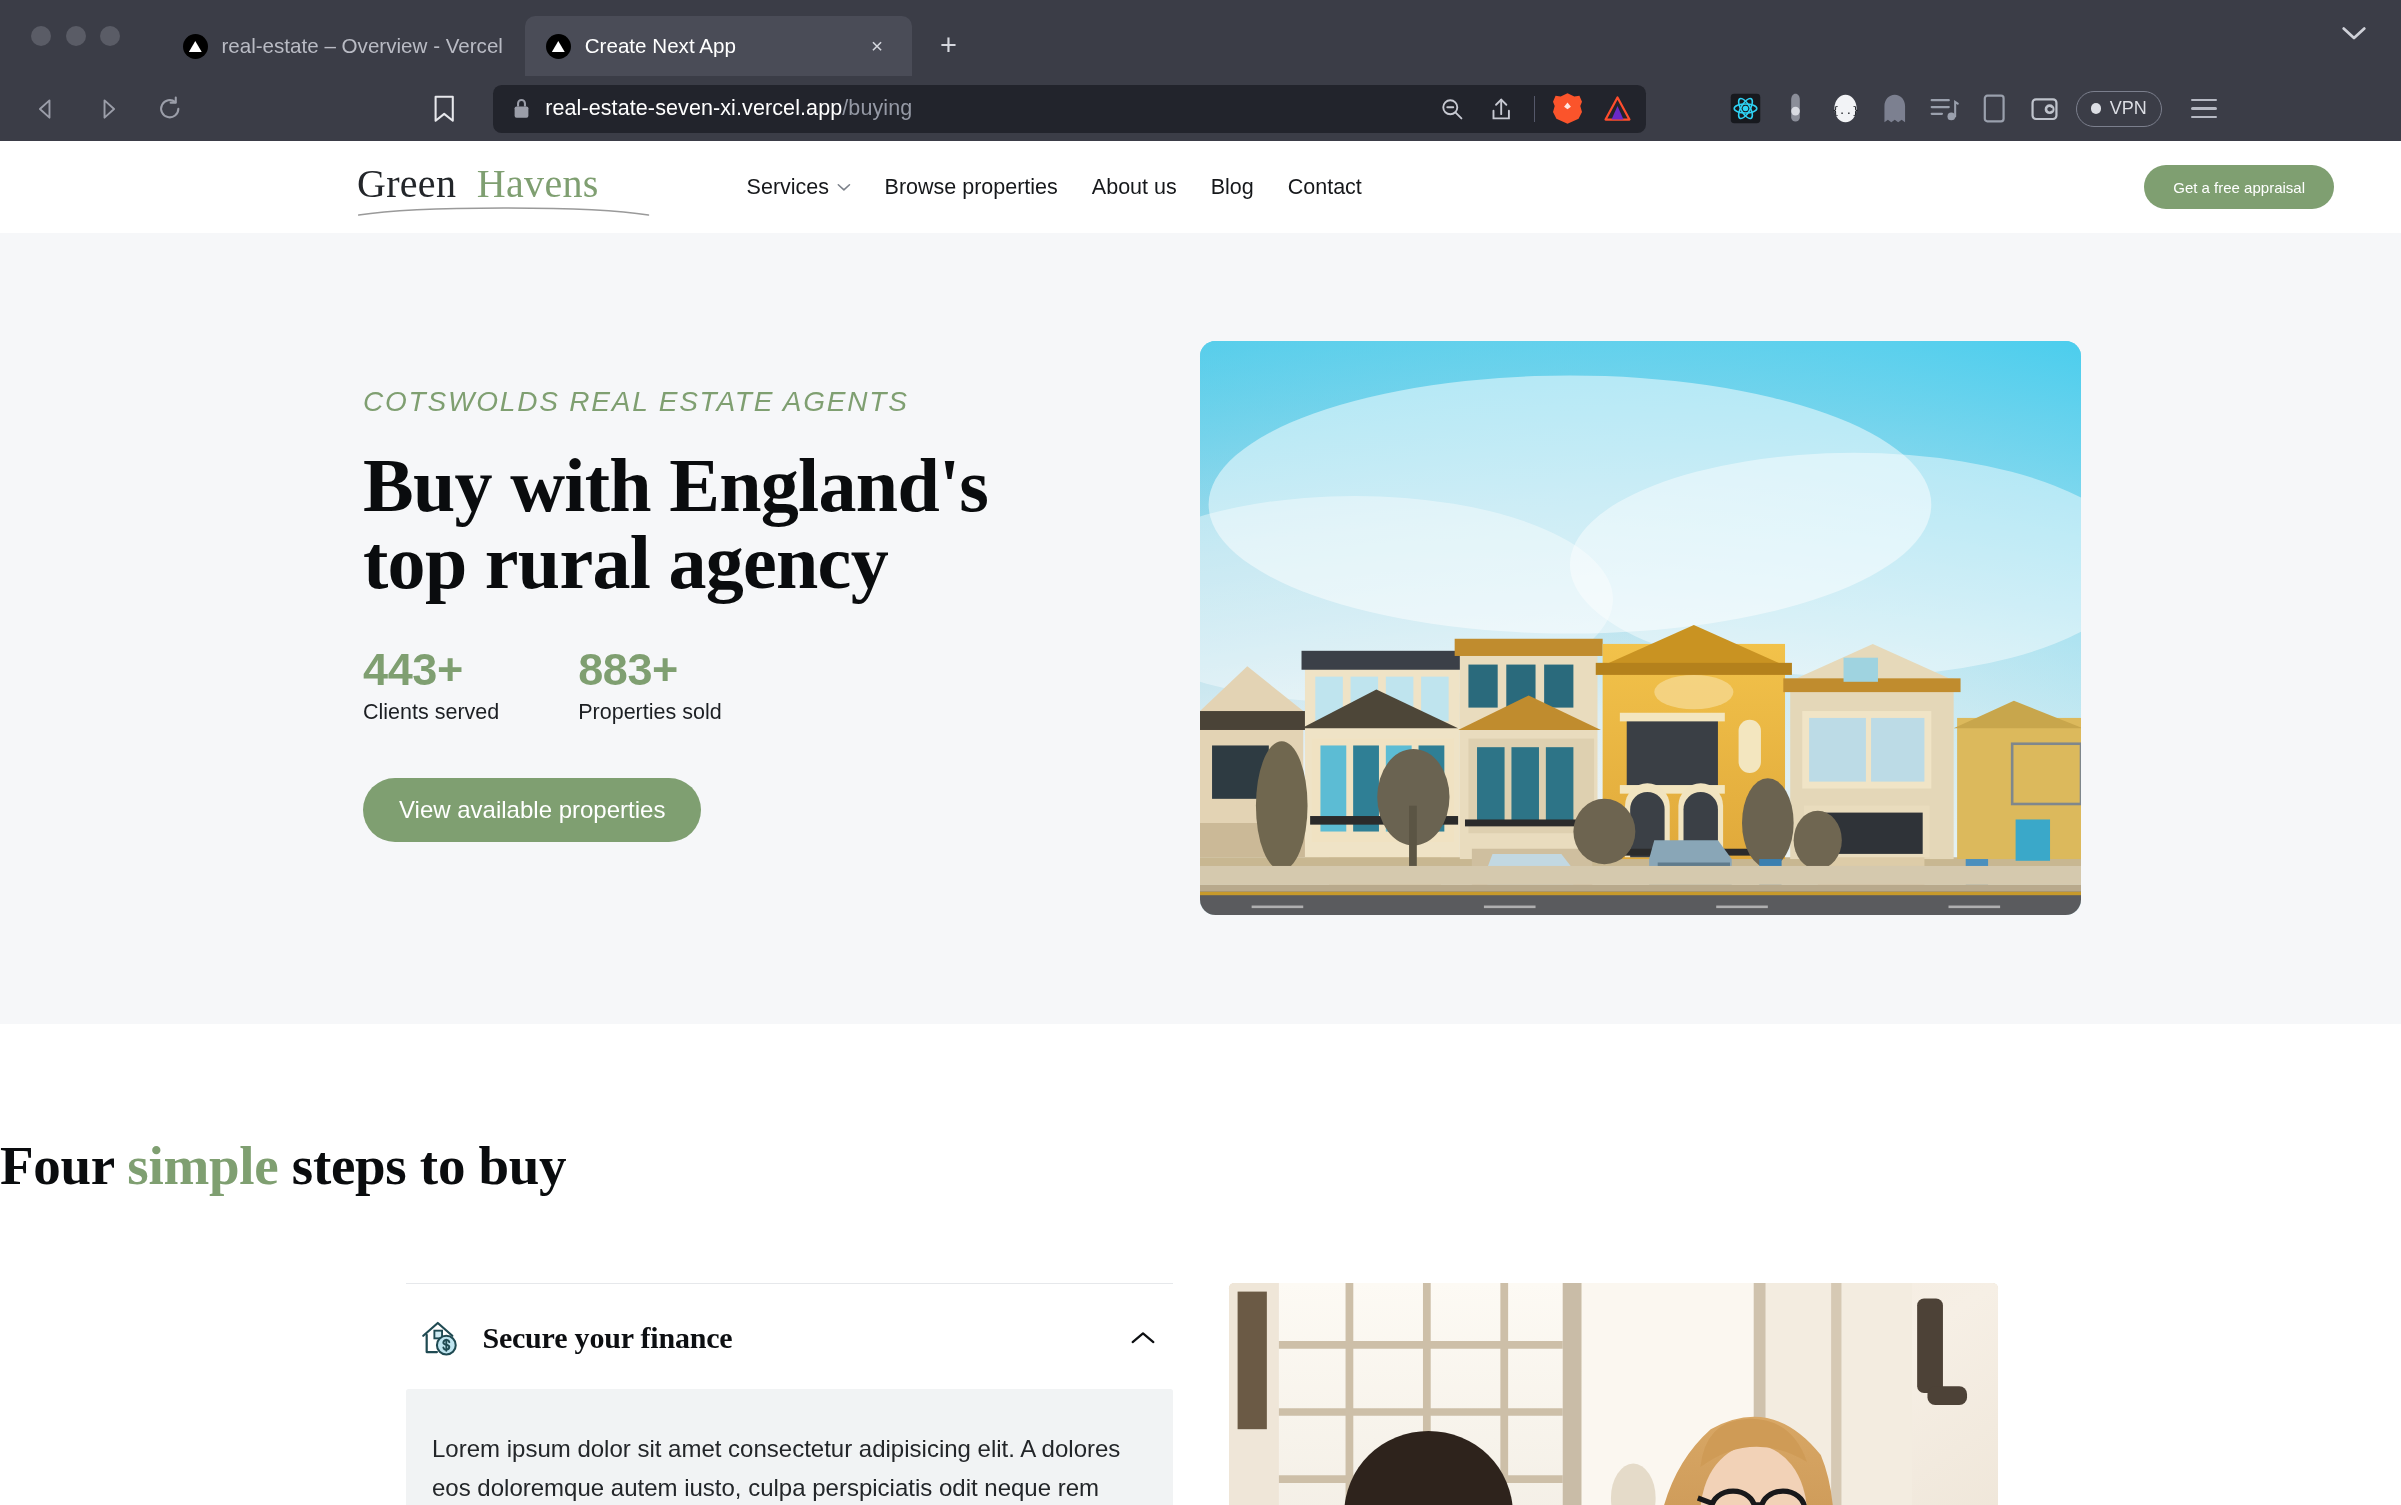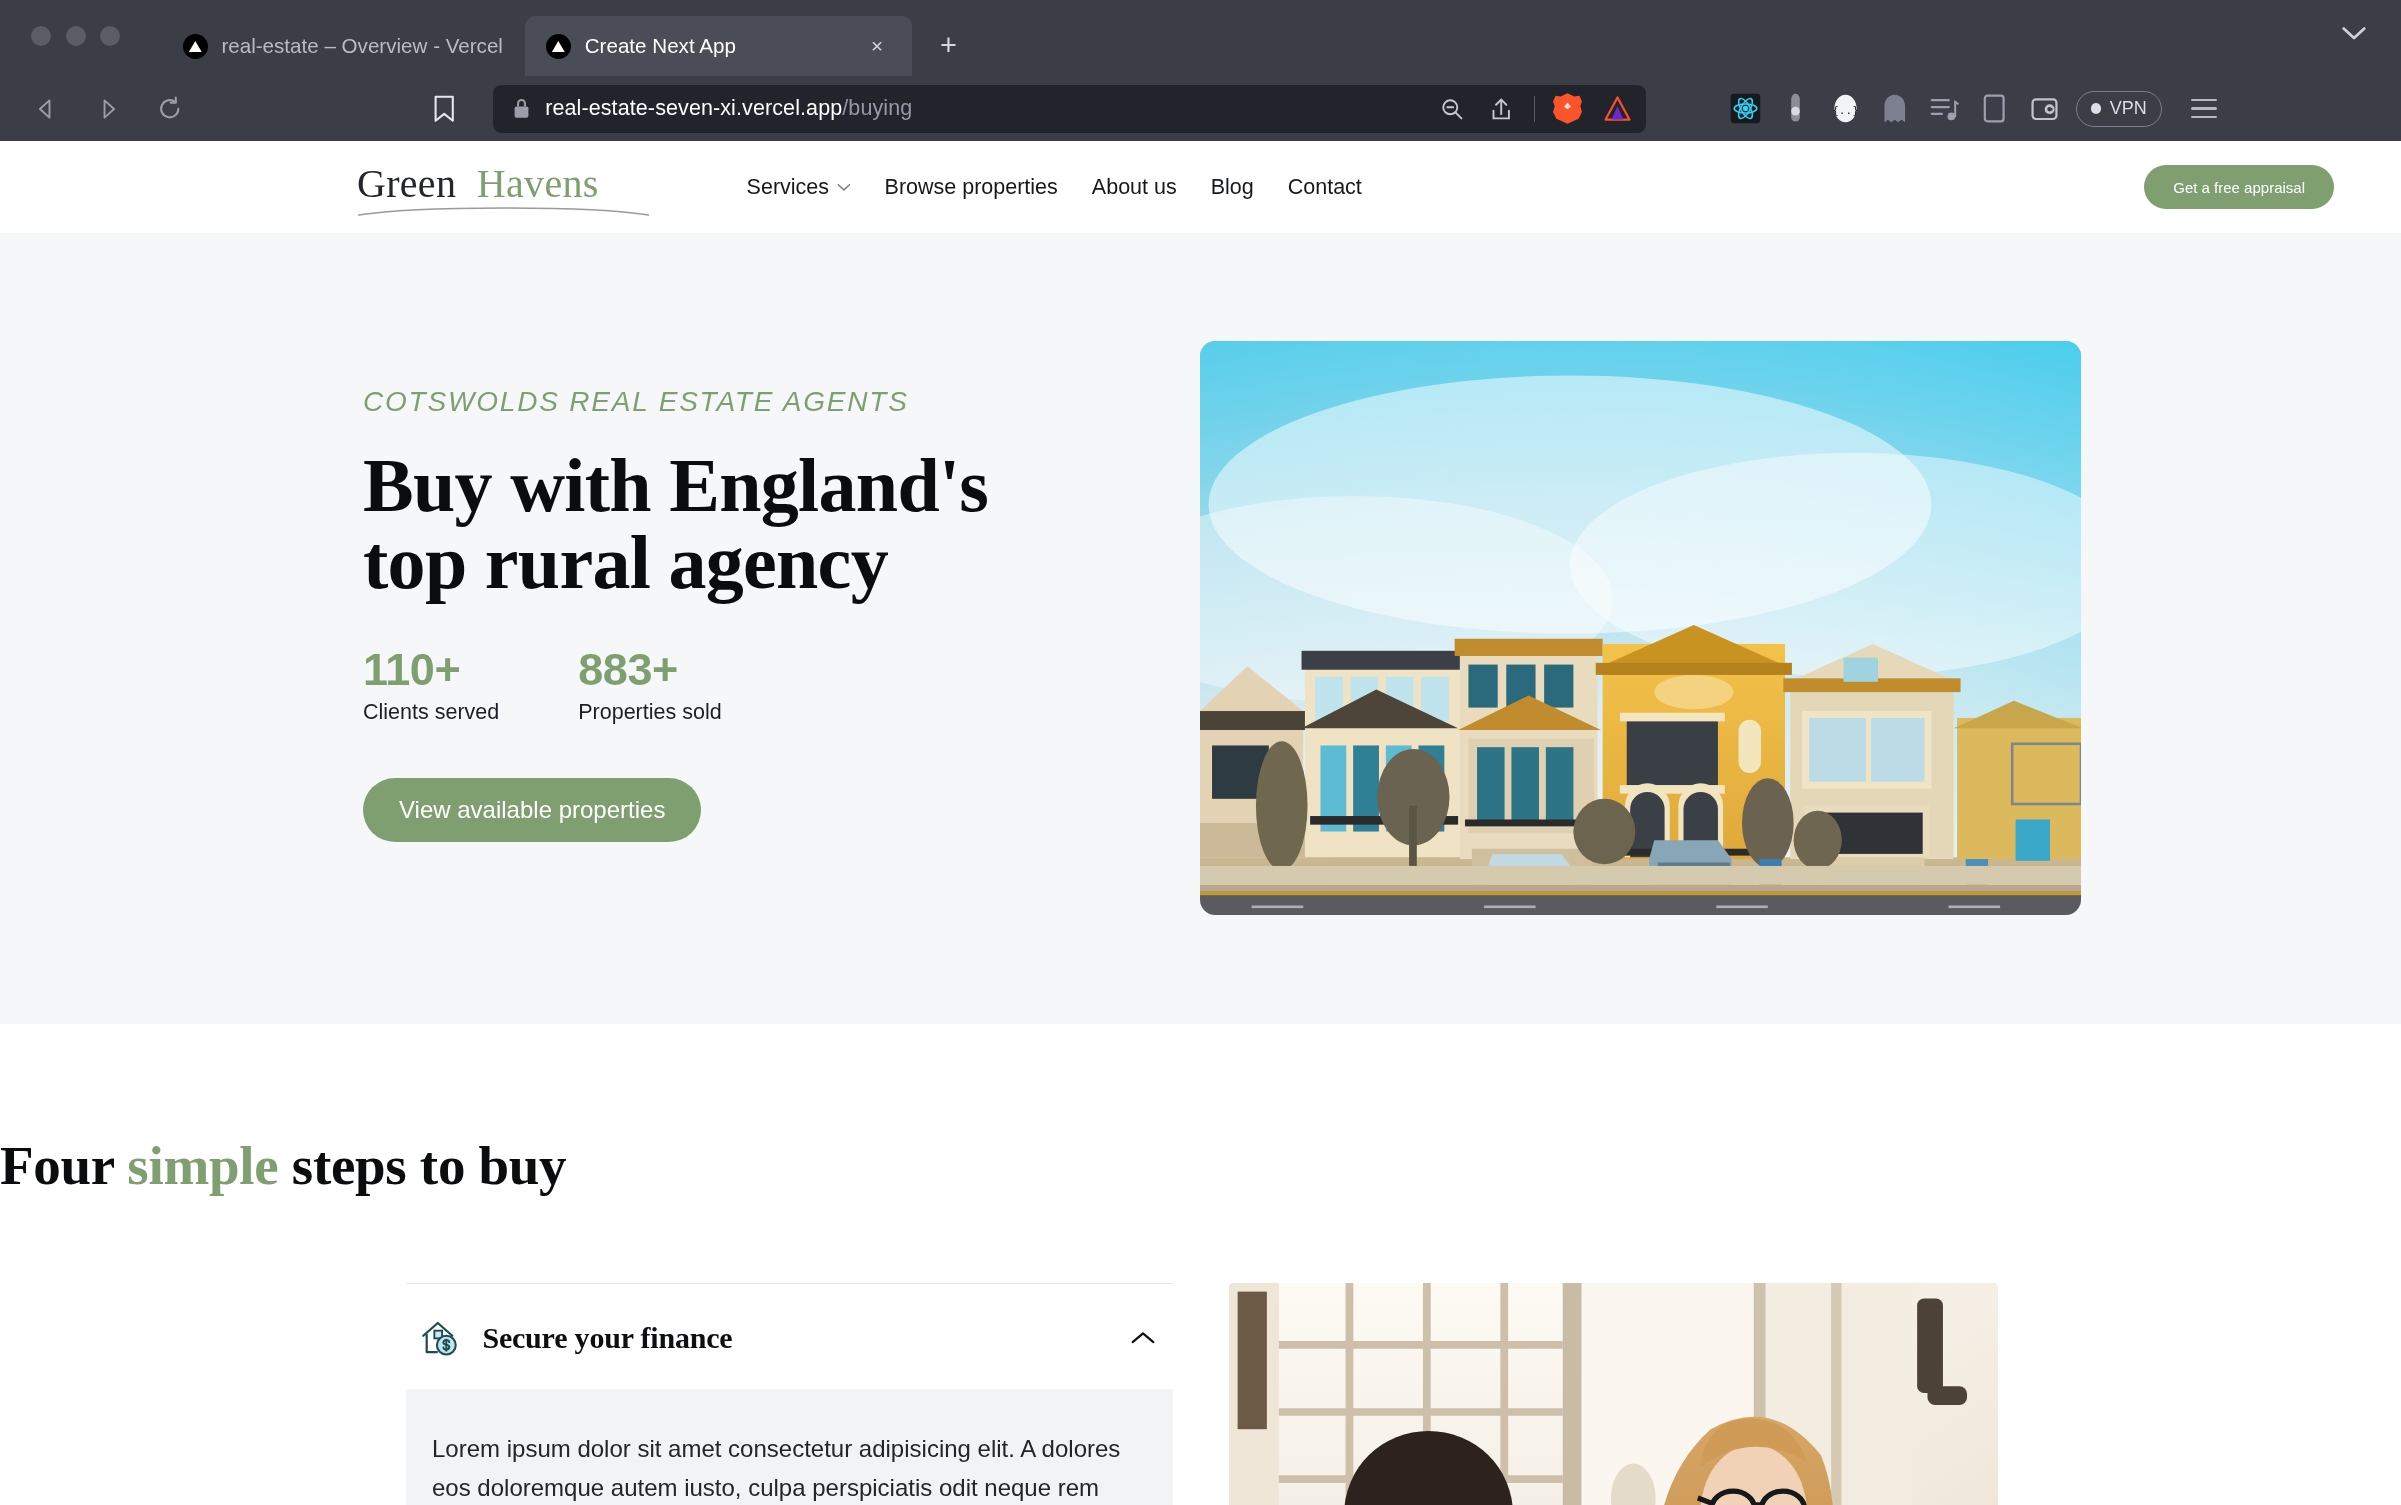--- a/index.html
+++ b/index.html
@@ -595,21 +595,21 @@
     </header>
 
     <section class="hero">
       <div class="hero-inner">
         <div class="hero-left">
           <div class="eyebrow">COTSWOLDS REAL ESTATE AGENTS</div>
           <h1 class="hero-title"><span>Buy with England's</span><br><span>top rural agency</span></h1>
 
           <div class="stats">
             <div>
-              <div class="stat-num">110+</div>
+              <div class="stat-num">443+</div>
               <div class="stat-lbl">Clients served</div>
             </div>
             <div>
               <div class="stat-num">883+</div>
               <div class="stat-lbl">Properties sold</div>
             </div>
           </div>
 
           <button class="hero-cta">View available properties</button>
         </div>

